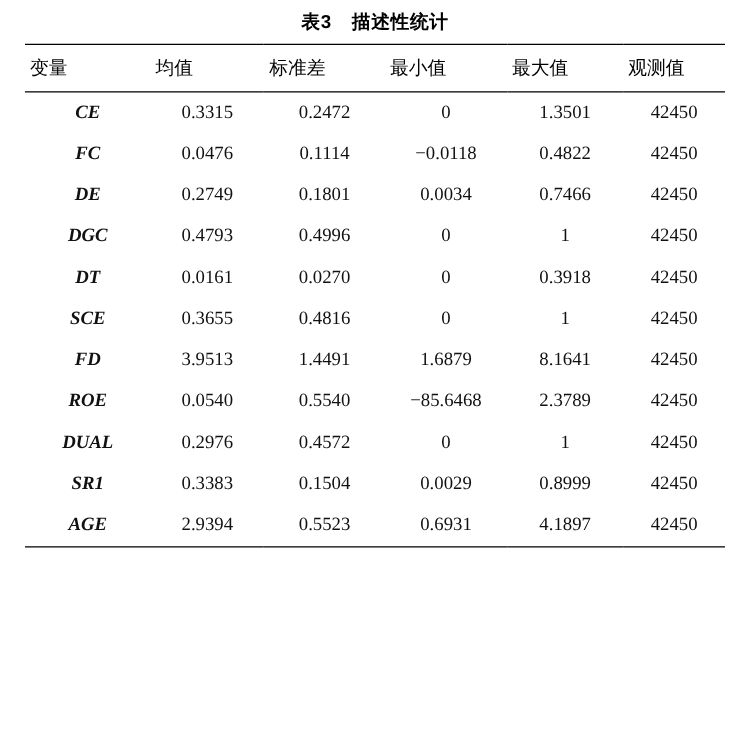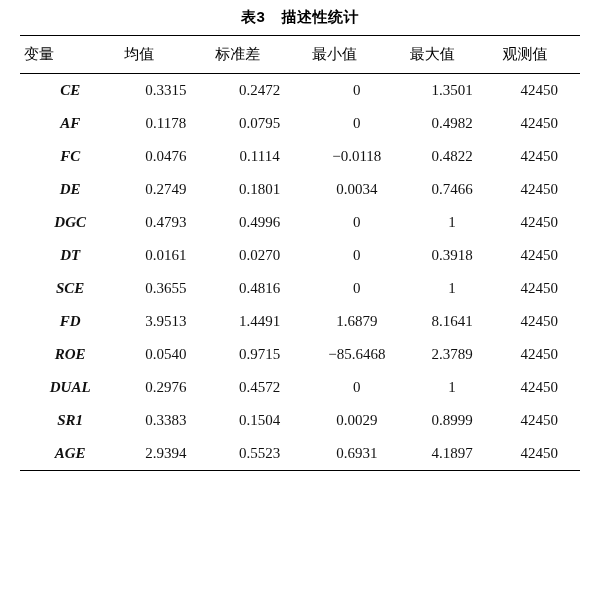--- a/index.html
+++ b/index.html
@@ -111,28 +111,20 @@
     <tbody>
       <tr>
         <td class="var">CE</td>
         <td>0.3315</td>
         <td>0.2472</td>
         <td>0</td>
         <td>1.3501</td>
         <td>42450</td>
       </tr>
       <tr>
-        <td class="var">AF</td>
-        <td>0.1178</td>
-        <td>0.0795</td>
-        <td>0</td>
-        <td>0.4982</td>
-        <td>42450</td>
-      </tr>
-      <tr>
         <td class="var">FC</td>
         <td>0.0476</td>
         <td>0.1114</td>
         <td>−0.0118</td>
         <td>0.4822</td>
         <td>42450</td>
       </tr>
       <tr>
         <td class="var">DE</td>
         <td>0.2749</td>
@@ -169,21 +161,21 @@
         <td class="var">FD</td>
         <td>3.9513</td>
         <td>1.4491</td>
         <td>1.6879</td>
         <td>8.1641</td>
         <td>42450</td>
       </tr>
       <tr>
         <td class="var">ROE</td>
         <td>0.0540</td>
-        <td>0.9715</td>
+        <td>0.5540</td>
         <td>−85.6468</td>
         <td>2.3789</td>
         <td>42450</td>
       </tr>
       <tr>
         <td class="var">DUAL</td>
         <td>0.2976</td>
         <td>0.4572</td>
         <td>0</td>
         <td>1</td>

